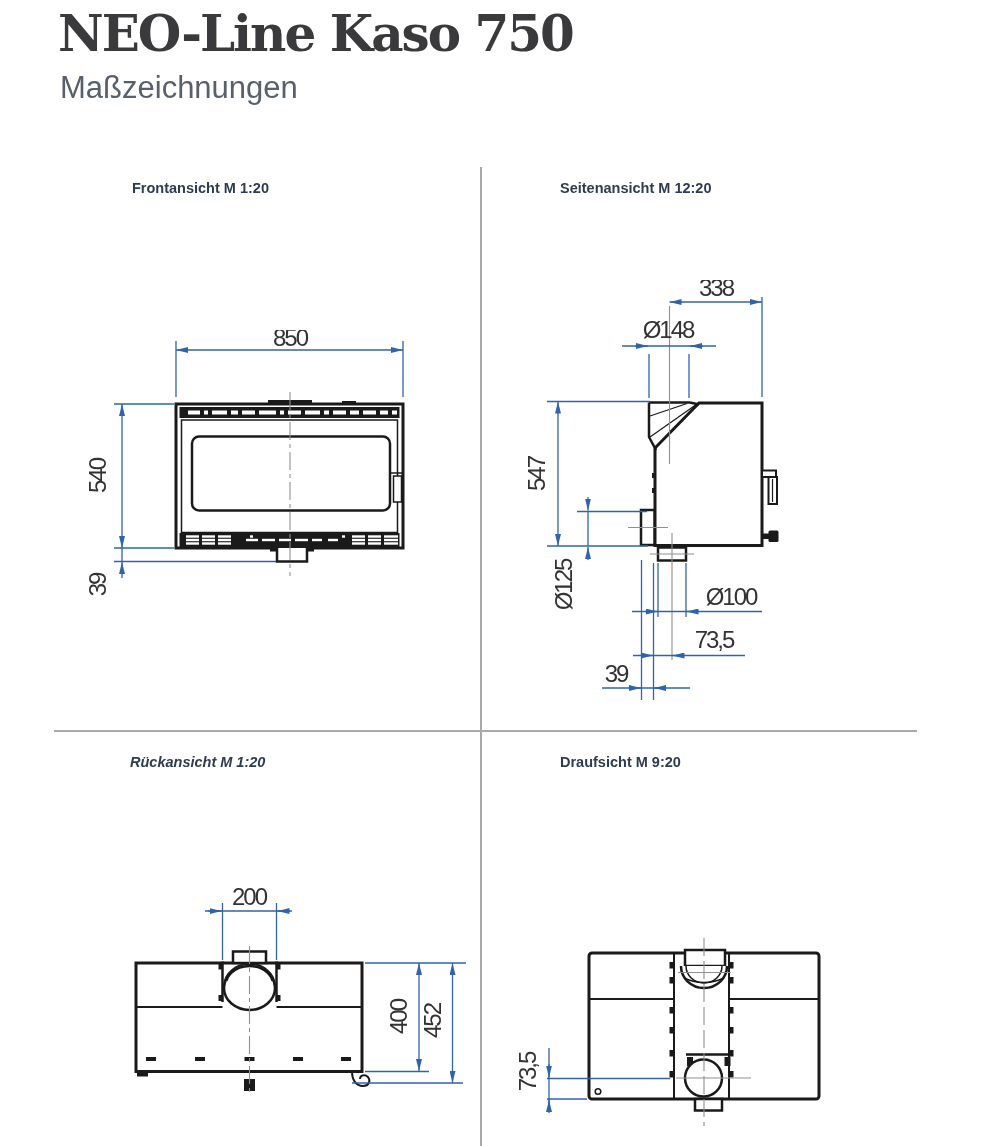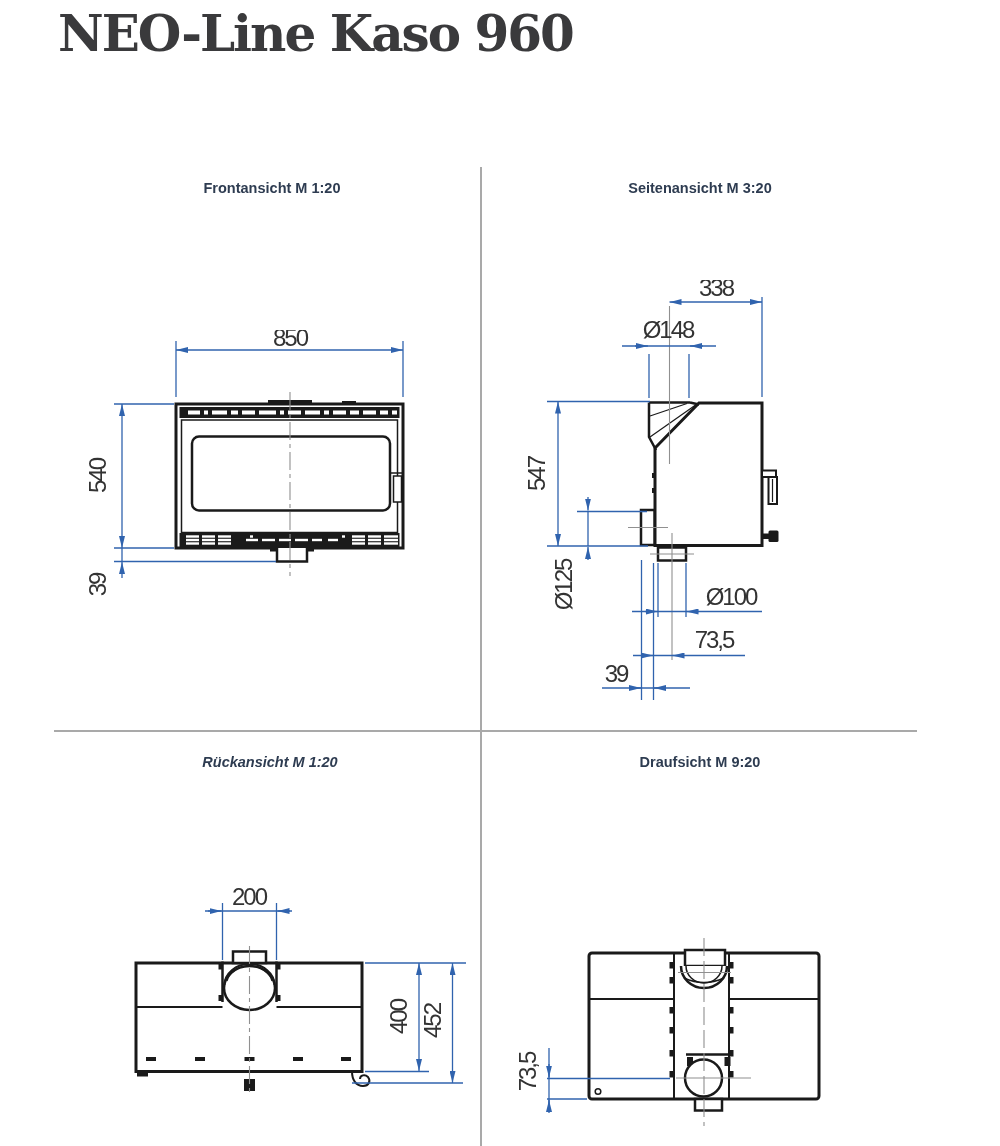--- a/index.html
+++ b/index.html
@@ -1,21 +1,21 @@
 <!DOCTYPE html>
 <html><head>
 <meta charset="utf-8">
 <style>
   html,body{margin:0;padding:0;background:#fff;}
   #page{position:relative;width:1000px;height:1146px;background:#fff;overflow:hidden;
         font-family:"Liberation Sans",sans-serif;}
   .h-title{position:absolute;left:58px;top:4px;font-family:"DejaVu Serif",serif;
            font-weight:bold;font-size:50px;letter-spacing:-2px;color:#3a3a3c;}
   .h-sub{position:absolute;left:60px;top:70px;font-size:31px;color:#58606c;letter-spacing:0px;}
-  .vtitle{position:absolute;width:280px;text-align:center;font-size:14.5px;font-weight:bold;
+  .vtitle{position:absolute;width:280px;text-align:left;font-size:14.5px;font-weight:bold;
           color:#2e3c51;}
   .divider{position:absolute;background:#a9a9a9;}
   svg{position:absolute;}
   .bl{stroke:#1a1a1a;fill:none;}
   .w3{stroke-width:3px;} .w25{stroke-width:2.5px;} .w2{stroke-width:2px;}
   .w15{stroke-width:1.5px;} .w12{stroke-width:1.2px;}
   .blf{fill:#1a1a1a;stroke:none;}
   .wf{fill:#ffffff;}
   .dim{stroke:#3063ae;stroke-width:1.3px;fill:none;}
   .cl{stroke:#909090;stroke-width:1.1px;fill:none;}
@@ -28,27 +28,28 @@
 <div id="page">
 
   <svg width="0" height="0">
     <defs>
       <marker id="arr" viewBox="0 0 12 6" refX="12" refY="3" markerWidth="12" markerHeight="6" markerUnits="userSpaceOnUse" orient="auto-start-reverse">
         <path d="M0,0 L12,3 L0,6 Z" fill="#3063ae"></path>
       </marker>
     </defs>
   </svg>
 
-  <div class="h-title">NEO-Line Kaso 960</div>
+  <div class="h-title">NEO-Line Kaso 750</div>
+  <div class="h-sub">Maßzeichnungen</div>
 
   <div class="divider" style="left:480px;top:167px;width:2px;height:979px;"></div>
   <div class="divider" style="left:54px;top:730px;width:863px;height:2px;"></div>
 
   <div class="vtitle" style="left:132px;top:180px;">Frontansicht M 1:20</div>
-  <div class="vtitle" style="left:560px;top:180px;">Seitenansicht M 3:20</div>
+  <div class="vtitle" style="left:560px;top:180px;">Seitenansicht M 12:20</div>
   <div class="vtitle" style="left:130px;top:754px;font-style:italic;">Rückansicht M 1:20</div>
   <div class="vtitle" style="left:560px;top:754px;">Draufsicht M 9:20</div>
 
   <svg style="left:60px;top:330px;" width="410" height="290" viewBox="60 330 410 290">
     <g>
       <rect class="blf" x="268" y="400" width="44" height="4.5"></rect>
       <rect class="blf" x="342" y="401" width="14" height="3"></rect>
       <rect class="bl w3 wf" x="176" y="404" width="227" height="144"></rect>
       <rect class="blf" x="179.5" y="407" width="220" height="11"></rect>
       <g fill="#fff">

